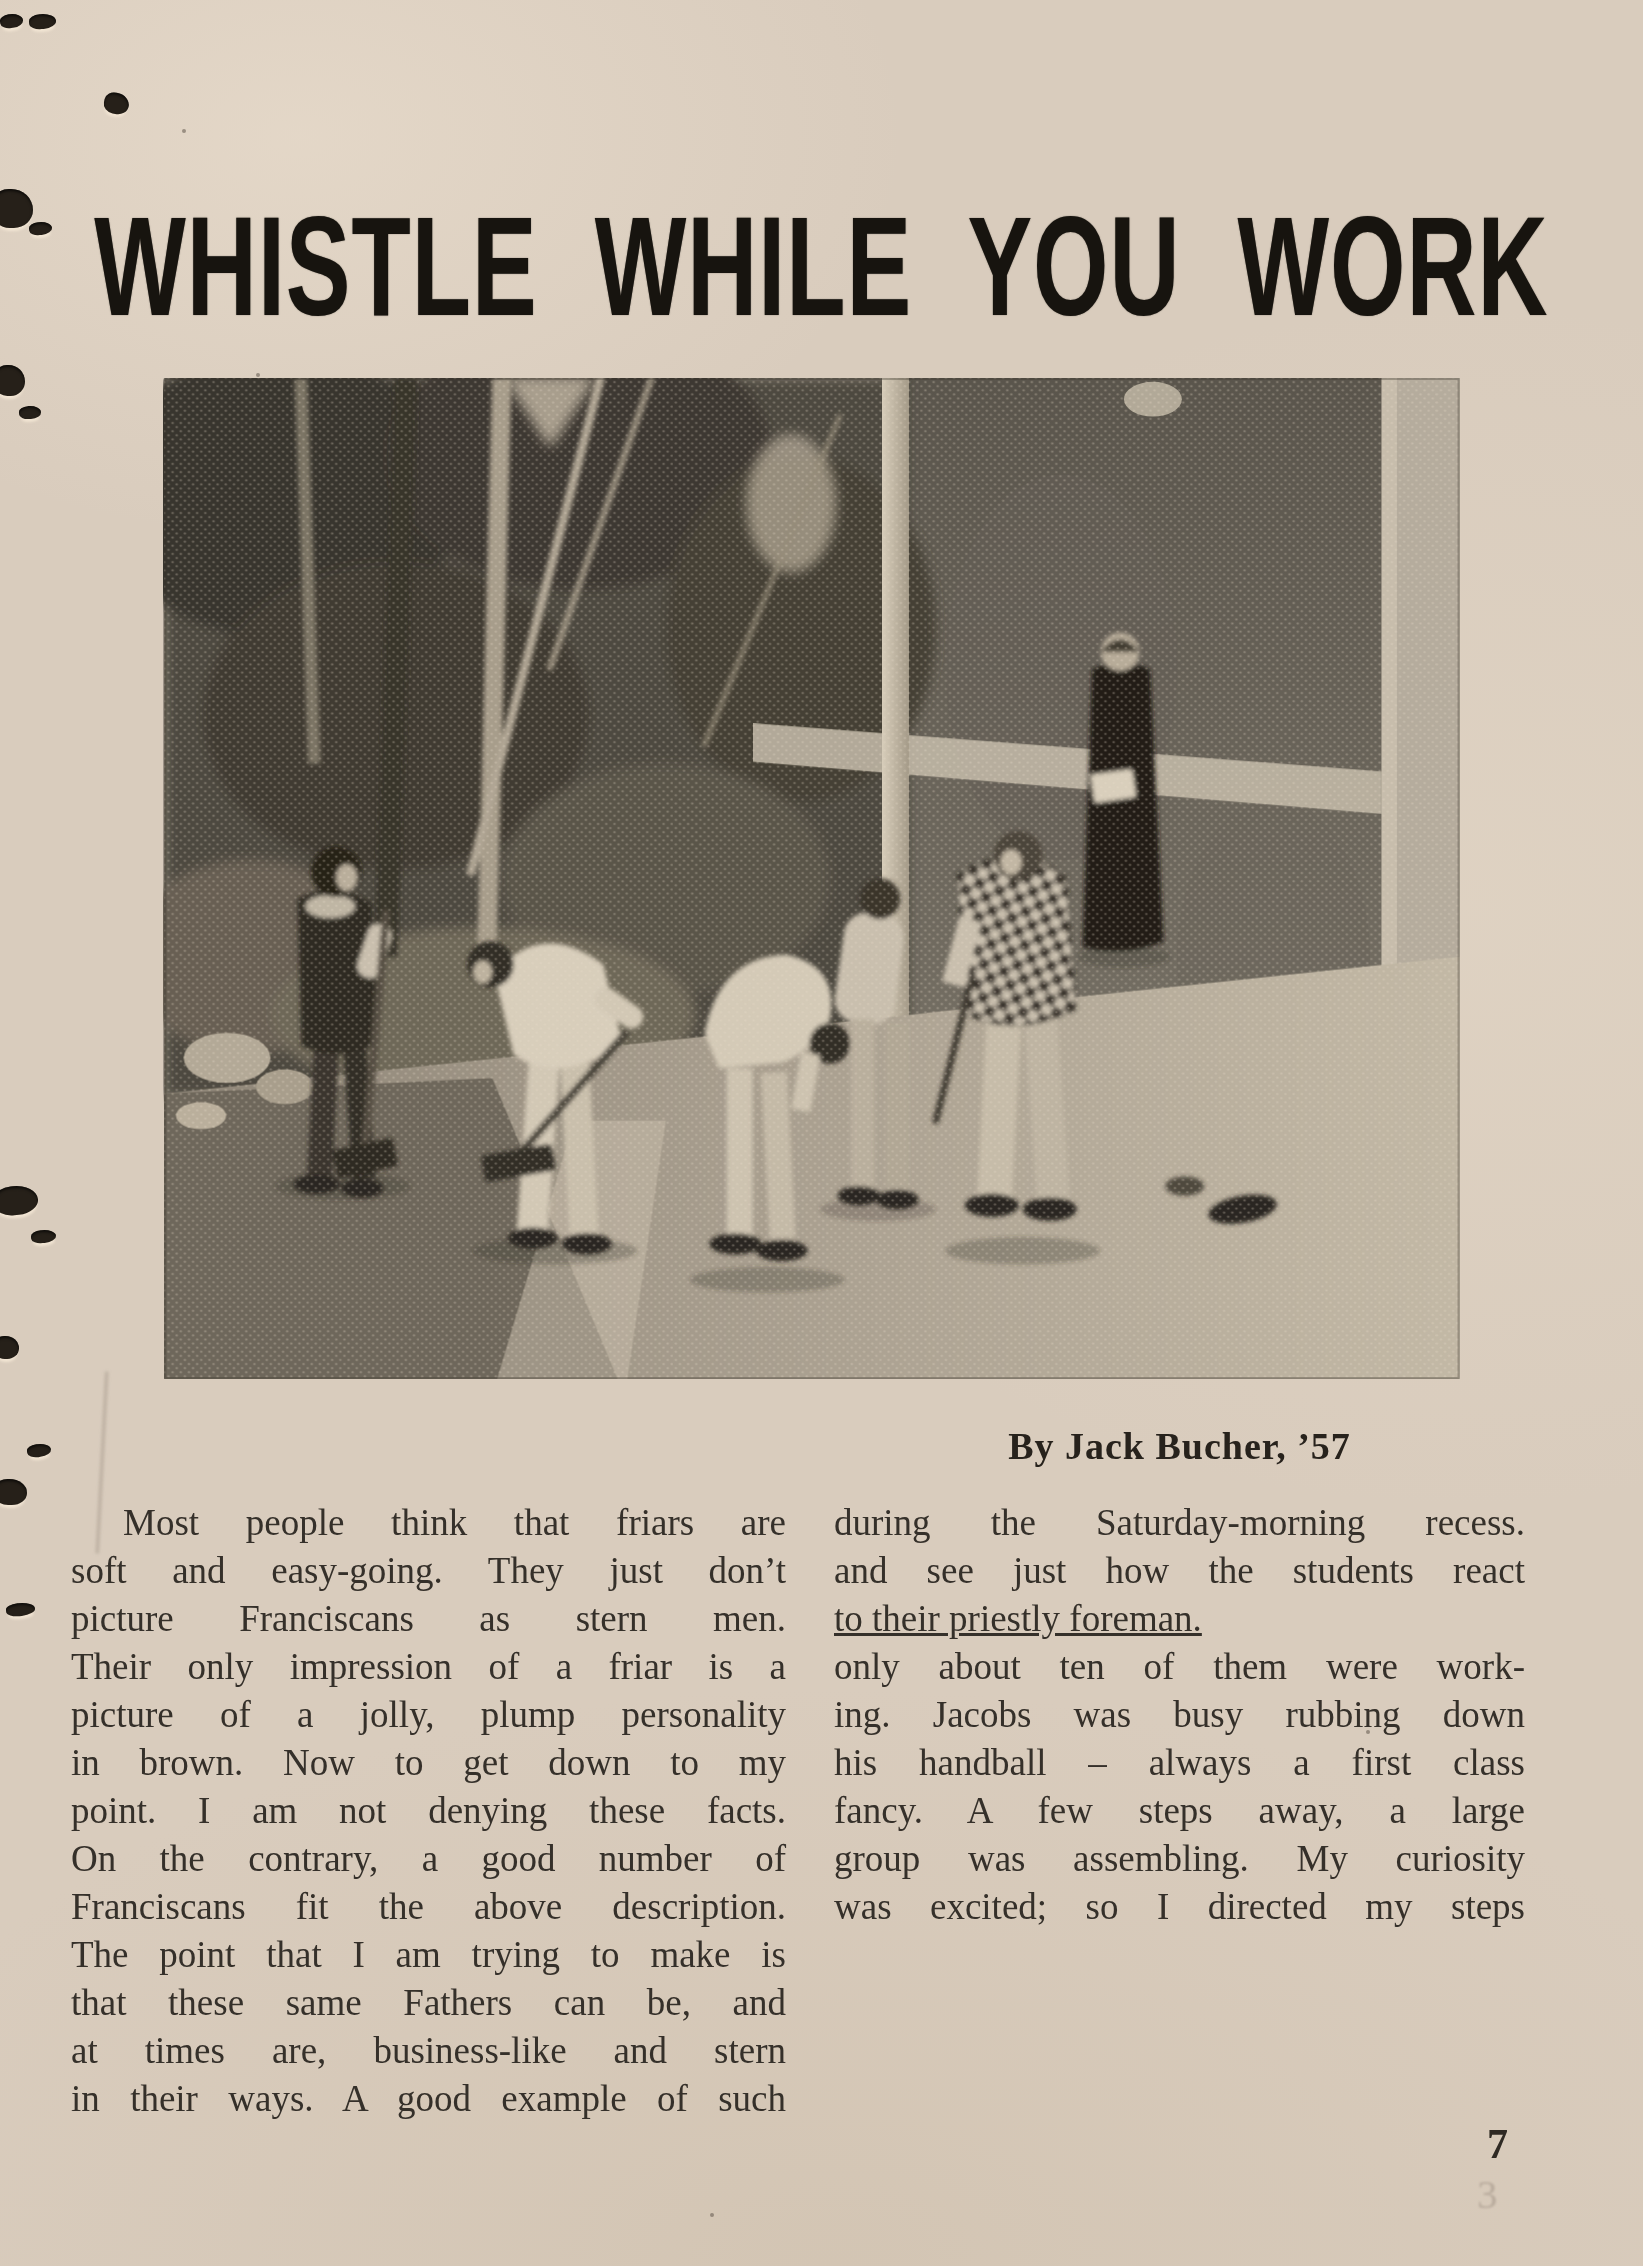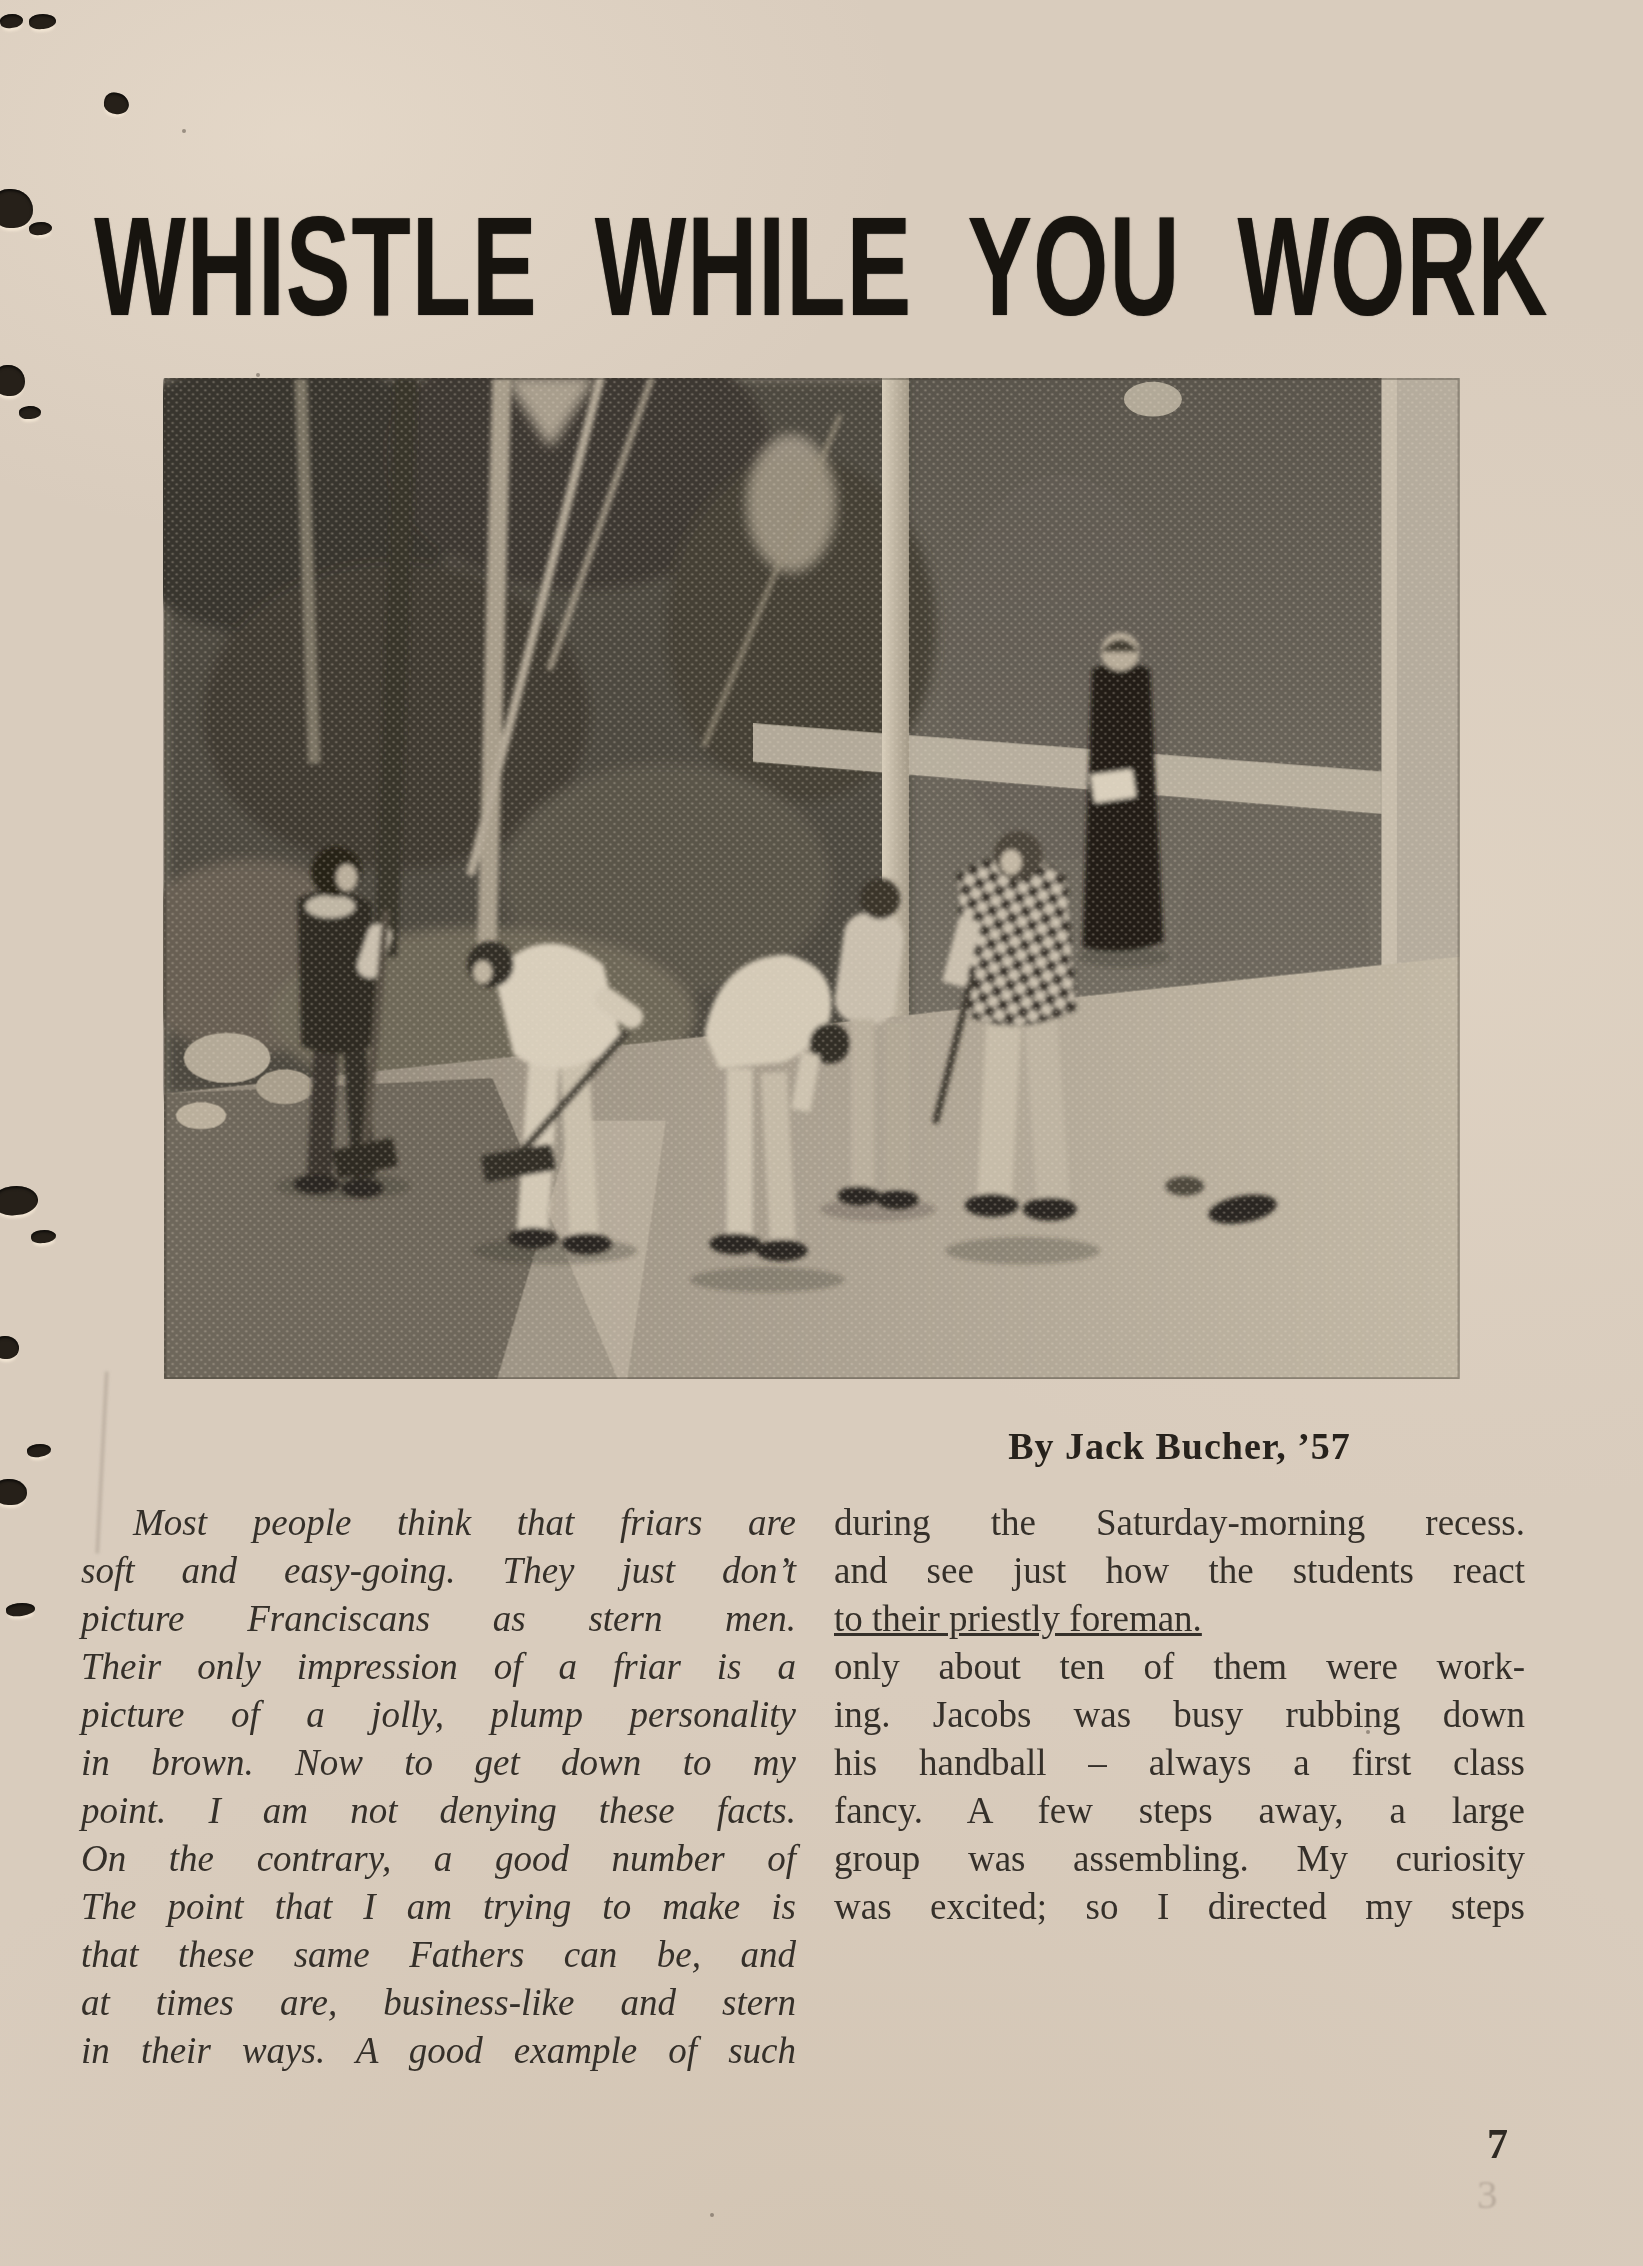--- a/index.html
+++ b/index.html
@@ -29,21 +29,21 @@
   }
   .photo svg{display:block;width:100%;height:100%;}
   
   .byline{
     position:absolute;left:834px;top:1417px;width:691px;
     text-align:center;font-weight:700;font-size:38px;line-height:58px;
     color:#27221c;letter-spacing:1px;
   }
   
   .col{position:absolute;top:1499px;color:#35302a;}
-  .col-left{left:81px;width:715px;font-style:italic;}
+  .col-left{left:71px;width:715px;}
   .col-right{left:834px;width:691px;}
   .line{
     font-size:37px;line-height:48px;
     text-align:justify;text-align-last:justify;
     white-space:nowrap;
   }
   .line.indent{text-indent:52px;}
   .line.p-end{text-align-last:left;text-decoration:underline;}
   
   .pageno{position:absolute;left:1487px;top:2120px;font-size:42px;font-weight:700;color:#2f2a24;}
@@ -243,20 +243,21 @@
 
   <div class="col col-left">
     <div class="line indent">Most people think that friars are</div>
     <div class="line">soft and easy-going. They just don’t</div>
     <div class="line">picture Franciscans as stern men.</div>
     <div class="line">Their only impression of a friar is a</div>
     <div class="line">picture of a jolly, plump personality</div>
     <div class="line">in brown. Now to get down to my</div>
     <div class="line">point. I am not denying these facts.</div>
     <div class="line">On the contrary, a good number of</div>
+    <div class="line">Franciscans fit the above description.</div>
     <div class="line">The point that I am trying to make is</div>
     <div class="line">that these same Fathers can be, and</div>
     <div class="line">at times are, business-like and stern</div>
     <div class="line">in their ways. A good example of such</div>
   </div>
 
   <div class="col col-right">
     <div class="line">during the Saturday-morning recess.</div>
     <div class="line">and see just how the students react</div>
     <div class="line p-end">to their priestly foreman.</div>

